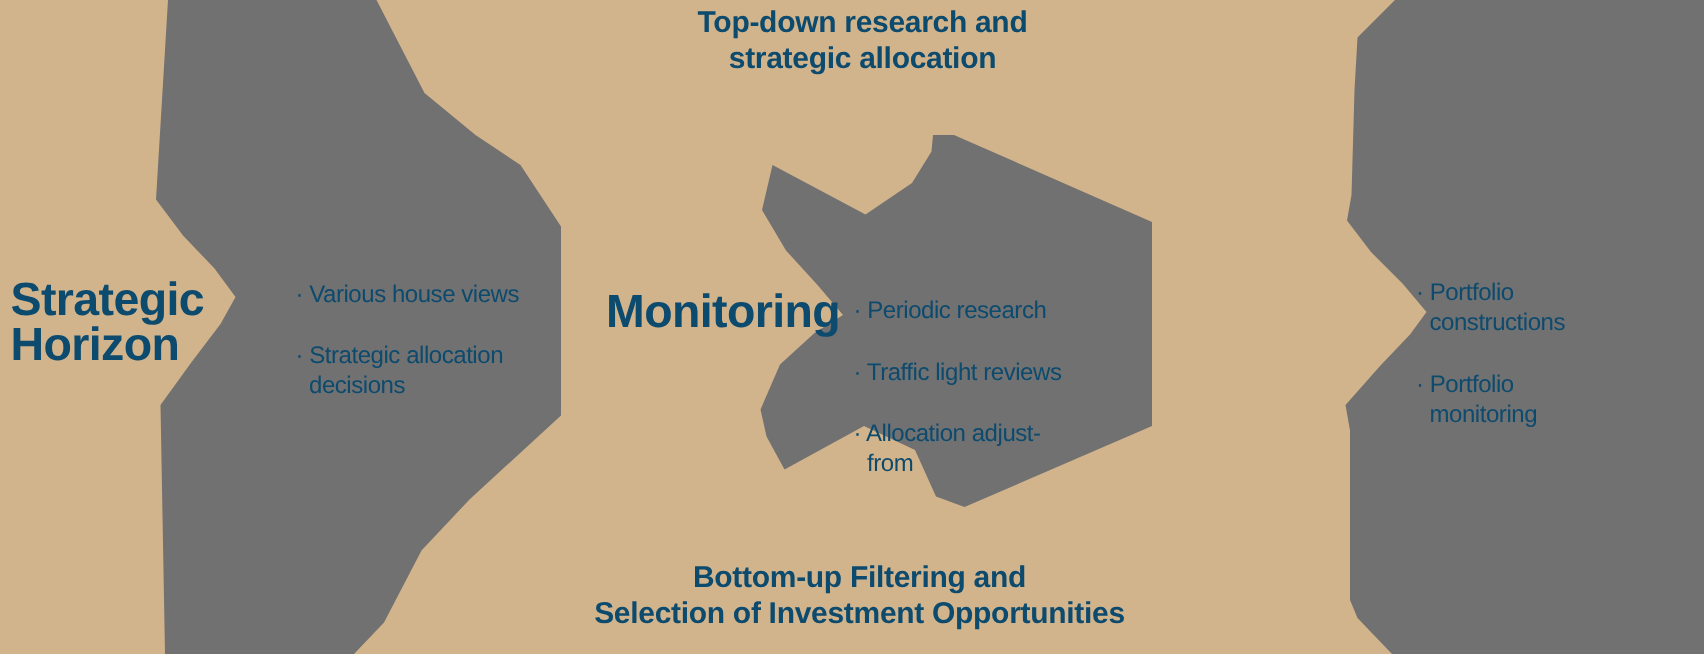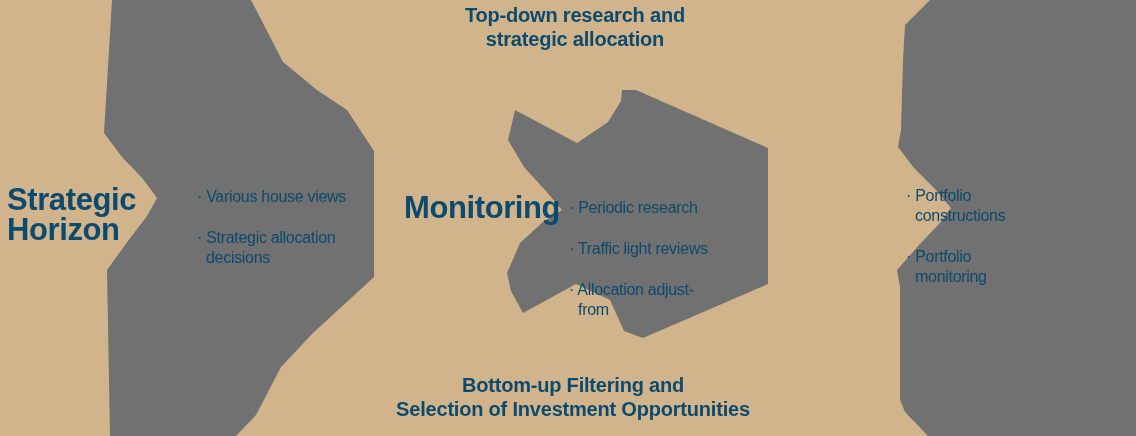--- a/index.html
+++ b/index.html
@@ -41,21 +41,21 @@
   .label-3 { left: 798px; top: 193px; width: 160px; }
   .stage-list {
     font-size: 16px;
     line-height: 20px;
     letter-spacing: -0.3px;
     list-style: none;
     margin: 0; padding: 0;
   }
   .list-1 { left: 161px; top: 167px; width: 190px; margin-left: 36px; }
   .list-2 { left: 569px; top: 178px; width: 190px; }
-  .list-3 { left: 906px; top: 166px; width: 178px; }
+  .list-3 { left: 944px; top: 166px; width: 178px; }
   .stage-list li {
     padding-left: 9px;
     text-indent: -9px;
     margin-bottom: 1px;
     white-space: pre-line;
   }
 </style>
 </head>
 <body>
 

